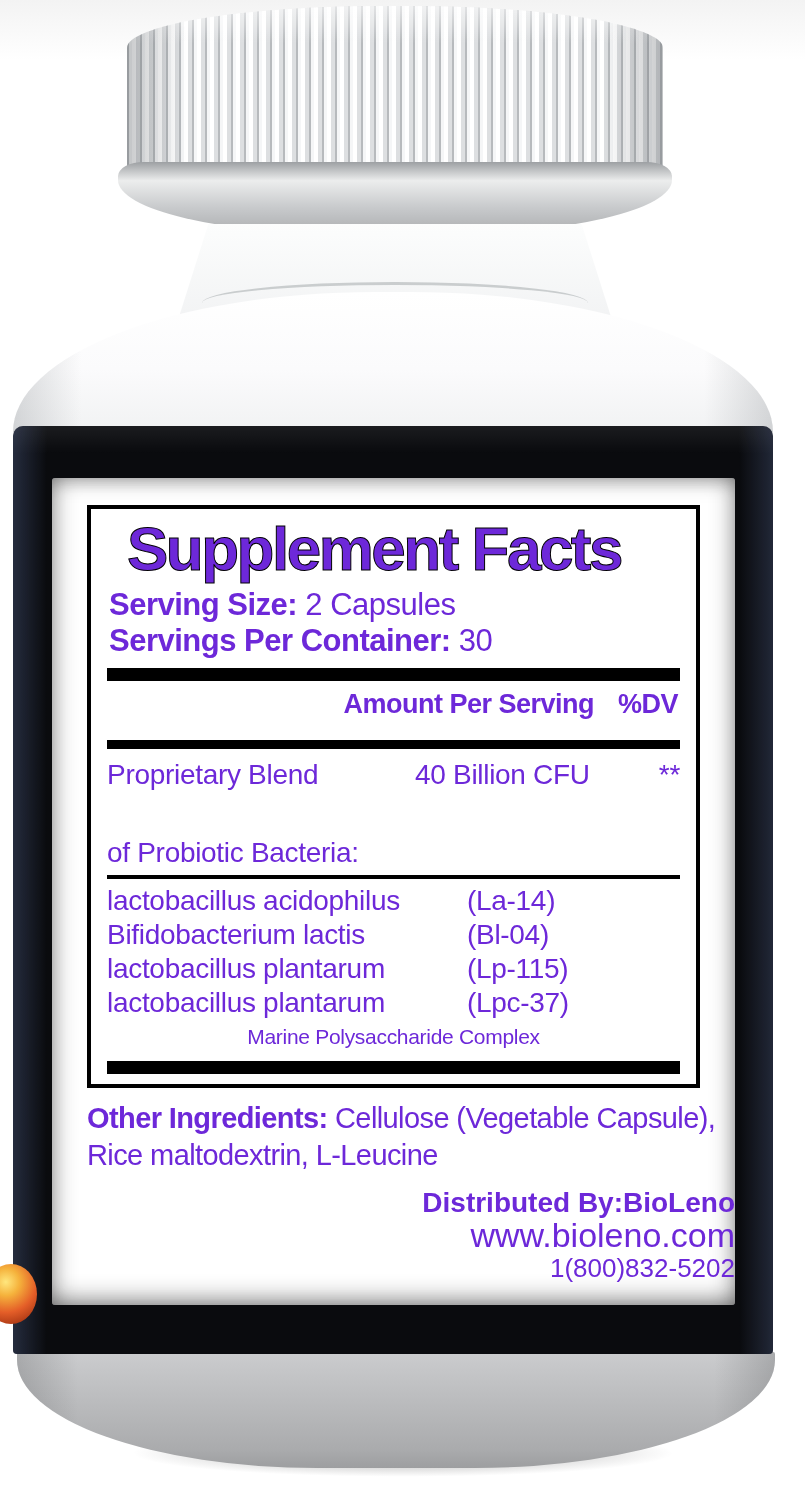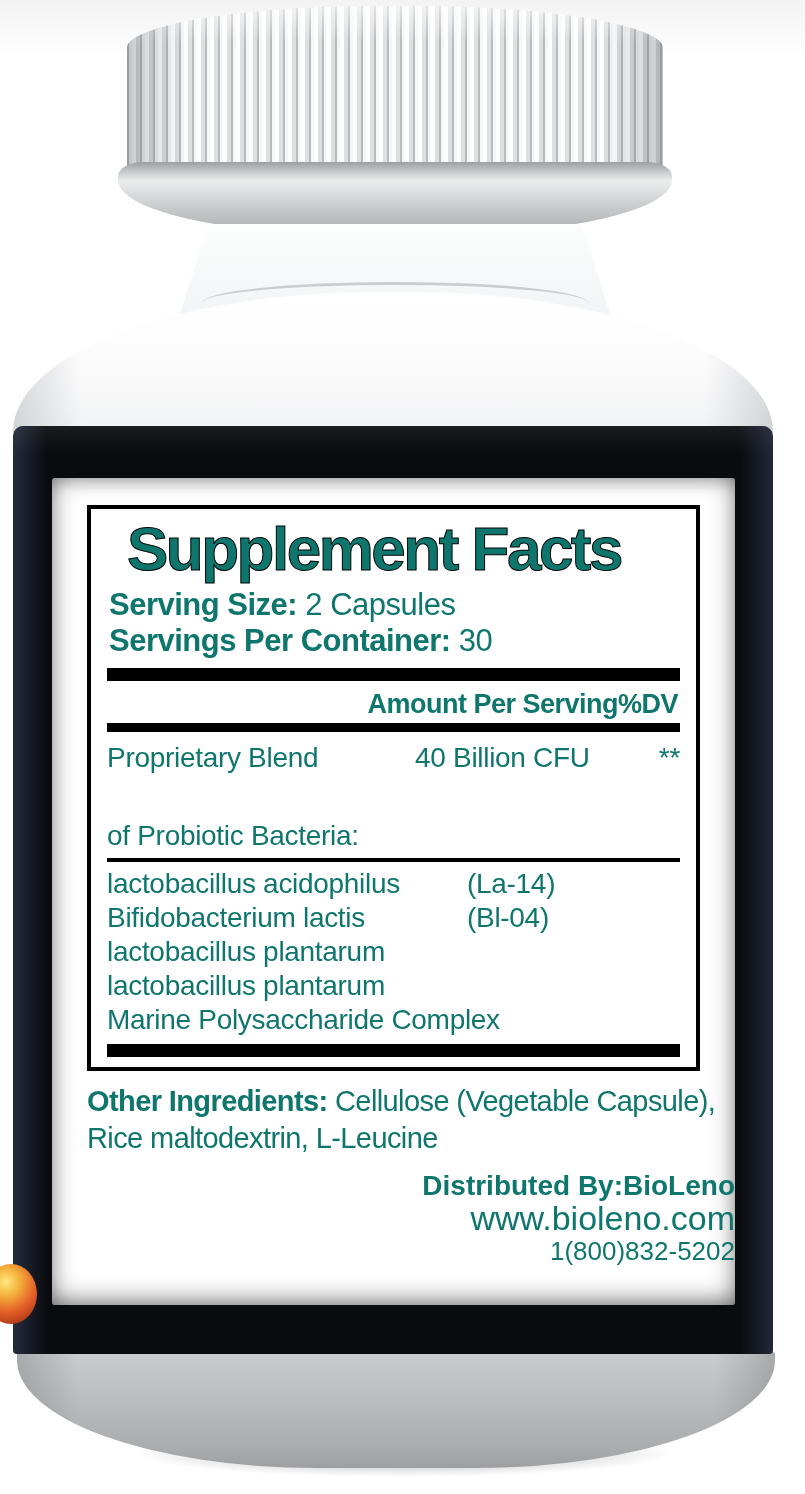--- a/index.html
+++ b/index.html
@@ -1,18 +1,18 @@
 <!DOCTYPE html>
 <html><head>
 <meta charset="utf-8">
 <style>
   html,body{margin:0;padding:0;background:#fff;}
   .scene{position:relative;width:805px;height:1494px;overflow:hidden;
          background:linear-gradient(180deg,#f3f3f3 0%,#ffffff 4%,#ffffff 100%);
-         font-family:"Liberation Sans",sans-serif;color:#0f766e;}
+         font-family:"Liberation Sans",sans-serif;color:#6d28d9;}
 
   
   .floor-shadow{position:absolute;left:28px;top:1420px;width:750px;height:66px;
     background:radial-gradient(ellipse 50% 50% at 50% 50%,rgba(45,45,45,.45),rgba(45,45,45,0) 72%);}
 
   .cap-ribs{position:absolute;left:127px;top:6px;width:536px;height:172px;
     background:repeating-linear-gradient(90deg,#b7babd 0 2px,#f5f6f7 2px 5px,#ffffff 5px 9px,#dddfe1 9px 13px);
     border-radius:260px 260px 14px 14px / 42px 42px 10px 10px;}
   .cap-ribs::after{content:"";position:absolute;inset:0;border-radius:inherit;
     background:linear-gradient(90deg,rgba(85,90,95,.32),rgba(255,255,255,0) 11%,rgba(255,255,255,0) 89%,rgba(85,90,95,.32)),
@@ -51,31 +51,31 @@
     box-sizing:border-box;}
 
   
   .facts-box{margin:27px 0 0 35px;width:613px;border:4px solid #000;
     padding:6px 16px 10px 16px;box-sizing:border-box;background:#fff;}
   .facts-title{font-size:62px;font-weight:700;letter-spacing:-2.5px;line-height:64px;
     margin:2px 0 6px 20px;-webkit-text-stroke:1px #000;white-space:nowrap;}
   .serving-line{font-size:31px;line-height:36px;margin-left:2px;letter-spacing:-0.5px;}
   .b{font-weight:700;}
   .bar-thick{height:13px;background:#000;margin-top:9px;}
-  .amount-header{display:flex;justify-content:flex-end;align-items:baseline;
-    font-weight:700;font-size:27px;line-height:30px;margin:8px 2px 4px 0;letter-spacing:-0.5px;}
+  .amount-header{display:flex;justify-content:flex-end;align-items:baseline;gap:24px;
+    font-weight:700;font-size:27px;line-height:30px;margin:8px 2px 21px 0;letter-spacing:-0.5px;}
   .bar-med{height:9px;background:#000;}
   .blend-grid{display:grid;grid-template-columns:308px 1fr 36px;font-size:28px;line-height:34px;
     margin-top:9px;letter-spacing:-0.3px;}
   .blend-dv{text-align:right;}
   .blend-line{font-size:28px;line-height:34px;letter-spacing:-0.3px;margin-top:44px;}
   .rule{height:4px;background:#000;margin-top:5px;}
   .rows{margin-top:5px;}
   .ing-row{display:grid;grid-template-columns:360px 1fr;font-size:28px;line-height:34px;letter-spacing:-0.3px;}
-  .ing-row-full{font-size:28px;line-height:34px;letter-spacing:-0.3px;}
+  .ing-row-full{font-size:21px;line-height:34px;letter-spacing:-0.3px;text-align:center;}
   .bar-thick2{height:13px;background:#000;margin-top:7px;}
   .footnote{font-size:27px;line-height:32px;margin-top:8px;letter-spacing:-0.3px;}
 
   
   .other-ing{margin:12px 0 0 35px;width:642px;font-size:29px;line-height:37px;letter-spacing:-0.6px;}
   .distributor{text-align:right;margin-top:12px;}
   .dist-line{font-size:28px;font-weight:700;line-height:34px;}
   .dist-site{font-size:34px;line-height:31px;}
   .dist-phone{font-size:26px;line-height:34px;}
 </style>
@@ -127,23 +127,25 @@
           <div class="ing-row">
             <span>lactobacillus acidophilus</span>
             <span>(La-14)</span>
           </div>
           <div class="ing-row">
             <span>Bifidobacterium lactis</span>
             <span>(Bl-04)</span>
           </div>
           <div class="ing-row">
             <span>lactobacillus plantarum</span>
+            <span>(Lp-115)</span>
           </div>
           <div class="ing-row">
             <span>lactobacillus plantarum</span>
+            <span>(Lpc-37)</span>
           </div>
           <div class="ing-row-full"><span>Marine Polysaccharide Complex</span></div>
         </div>
 
         <div class="bar-thick2"></div>
 
       </div>
 
       <div class="other-ing"><span class="b">Other Ingredients:</span><span> Cellulose (Vegetable Capsule), Rice maltodextrin, L-Leucine</span></div>
 

